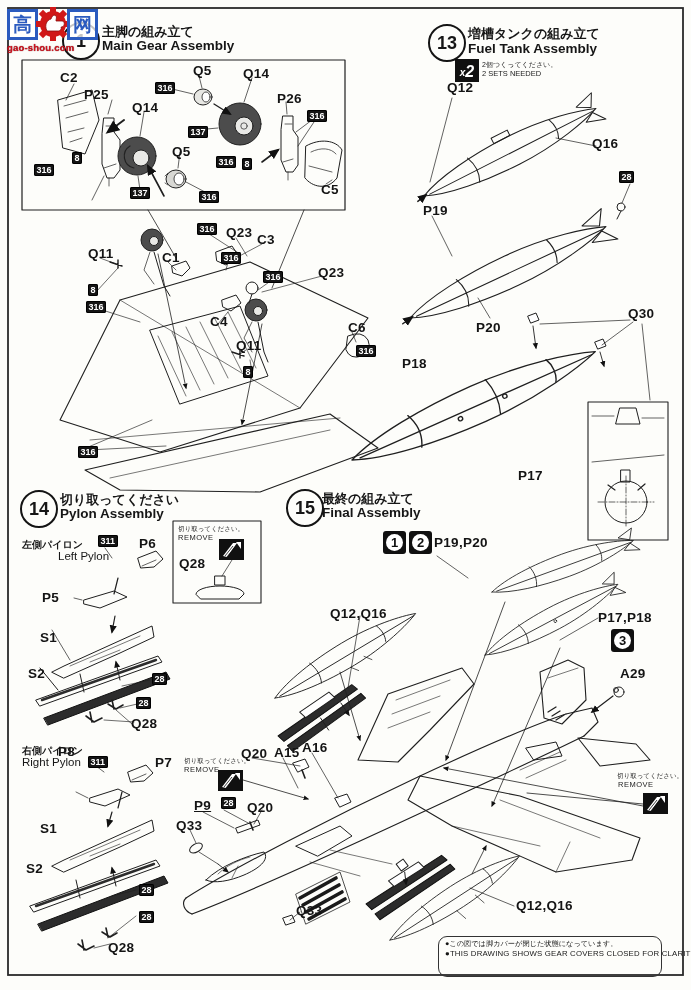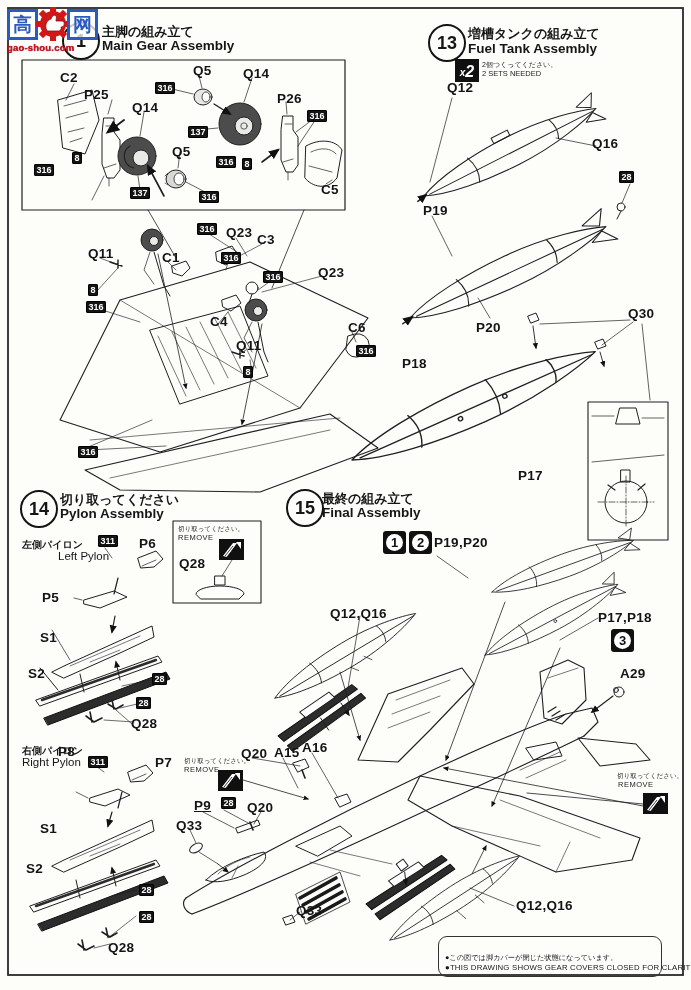--- a/index.html
+++ b/index.html
@@ -31,21 +31,21 @@
            font-style:italic;font-size:16px;line-height:21px;}
   .x2small{font-size:10px;line-height:19px;}
   .note7{position:absolute;font-size:7px;white-space:nowrap;color:#222;}
   .note75{position:absolute;font-size:7.5px;white-space:nowrap;color:#222;}
   
   .rnote-ja{position:absolute;font-size:6.5px;white-space:nowrap;color:#222;}
   .rnote-en{position:absolute;font-size:7.5px;letter-spacing:.5px;white-space:nowrap;color:#222;}
   .knife{position:absolute;width:25px;height:21px;}
   
   #footer-note{position:absolute;left:438px;top:936px;width:224px;height:41px;
-               border:1.2px solid #333;border-radius:9px;padding:16px 6px;box-sizing:border-box;}
+               border:1.2px solid #333;border-radius:9px;padding:2px 6px;box-sizing:border-box;}
   #footer-note .l1{font-size:7.2px;white-space:nowrap;}
   #footer-note .l2{font-size:7.8px;white-space:nowrap;letter-spacing:.2px;}
   
   #watermark{position:absolute;left:5px;top:5px;width:110px;height:52px;z-index:5;}
   .wm-box{position:absolute;width:25px;height:25px;border:3px solid #2b5bbf;color:#2b5bbf;
           background:rgba(255,255,255,.75);font-weight:bold;font-size:19px;line-height:25px;text-align:center;}
   .wm-domain{position:absolute;left:2px;top:37px;font-weight:bold;font-size:9.5px;color:#cf1420;
              text-shadow:0 0 1px #5a0000;letter-spacing:.2px;}
 </style>
 </head>

